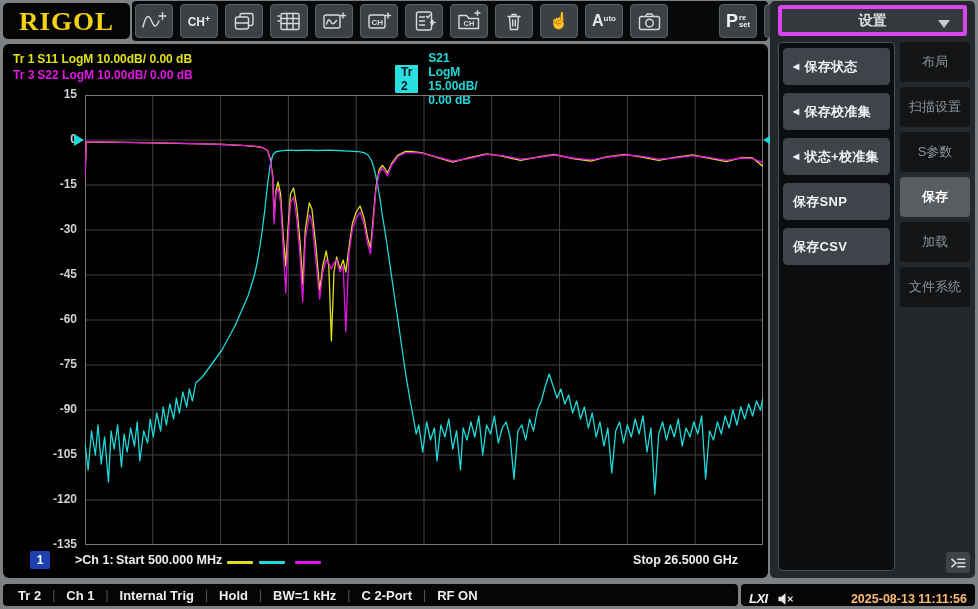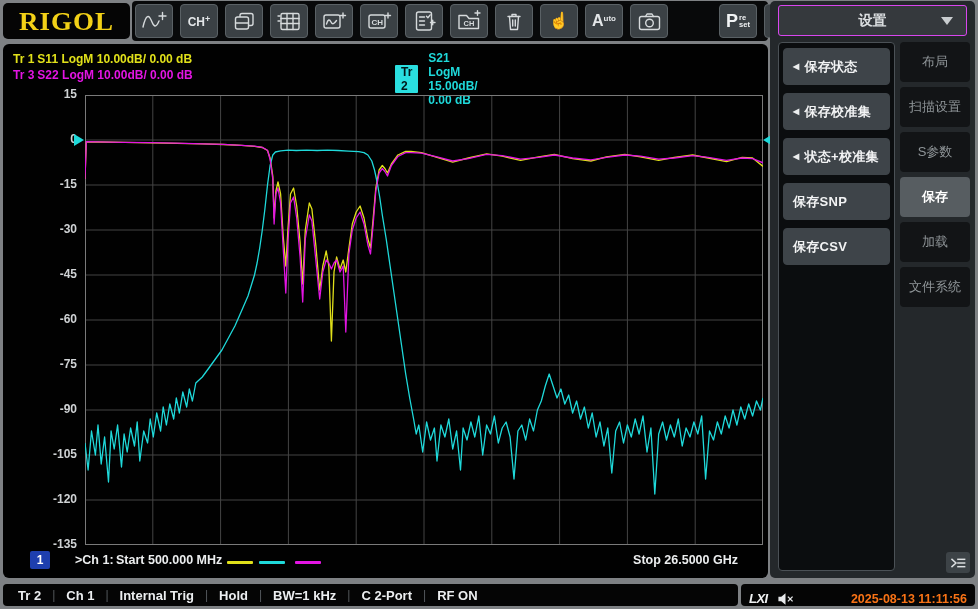--- a/index.html
+++ b/index.html
@@ -23,21 +23,21 @@
   .glyph{font-size:16px;color:#e3e6e8;line-height:1;}
   .preset-wrap{display:flex;align-items:center;line-height:1;}
   .preset-p{font-size:18px;font-weight:bold;color:#f2f4f5;}
   .preset-stack{display:flex;flex-direction:column;font-size:7.5px;font-weight:bold;
                 font-style:normal;color:#f2f4f5;margin-left:1px;}
   .preset-stack em{font-style:normal;}
 
   
   #sidebar{left:770px;top:1px;width:205px;height:577px;background:#24282b;border-radius:5px;}
   #side-header{position:absolute;left:8px;top:4px;width:189px;height:31px;background:#35393d;
-               border:1px solid #d946ef;border-radius:3px;display:flex;align-items:center;
+               border:4px solid #d946ef;border-radius:3px;display:flex;align-items:center;
                justify-content:center;box-sizing:border-box;}
   #side-header .lbl{font-size:14px;color:#dcdfe1;font-weight:bold;}
   #side-header .caret{position:absolute;right:13px;top:11px;width:0;height:0;
       border-left:6px solid transparent;border-right:6px solid transparent;border-top:8px solid #c9cdd0;}
   #submenu-panel{position:absolute;left:8px;top:41px;width:117px;height:529px;background:#0b0d0f;
                  border:1px solid #4b5156;border-radius:4px;box-sizing:border-box;}
   .menu-btn{position:absolute;left:4px;width:107px;height:37px;background:#3e4449;border-radius:4px;
             border:1px solid #3e4449;display:flex;align-items:center;padding-left:9px;box-sizing:border-box;
             color:#f2f3f4;font-size:13px;font-weight:bold;letter-spacing:.3px;}
   .menu-btn.hl{border-color:#b3b9bd;}
@@ -71,21 +71,21 @@
 
   
   #status-left{left:3px;top:584px;width:735px;height:22px;background:#050505;border-radius:4px;
                display:flex;align-items:center;padding-left:15px;box-sizing:border-box;}
   #status-left .item{font-size:13px;font-weight:bold;color:#eceef0;}
   #status-left .sep{color:#54585c;margin:0 11px;font-size:12px;}
   #status-right{left:741px;top:584px;width:234px;height:22px;background:#050505;border-radius:4px;
                 display:flex;align-items:flex-end;padding:0 8px;box-sizing:border-box;}
   #lxi{font-size:13px;font-weight:bold;font-style:italic;color:#f0f2f3;letter-spacing:-.5px;}
   #mute-icon{margin-left:9px;display:flex;align-items:center;}
-  #datetime{margin-left:auto;font-size:12.5px;font-weight:bold;color:#f97316;}
+  #datetime{margin-left:auto;font-size:12.5px;font-weight:bold;color:#fdba74;}
 </style>
 </head>
 <body>
 
 <div class="panel" id="logo-panel">
   <span id="logo">RIGOL</span>
 </div>
 
 <div class="panel" id="toolbar">
     <div class="tb-btn">

